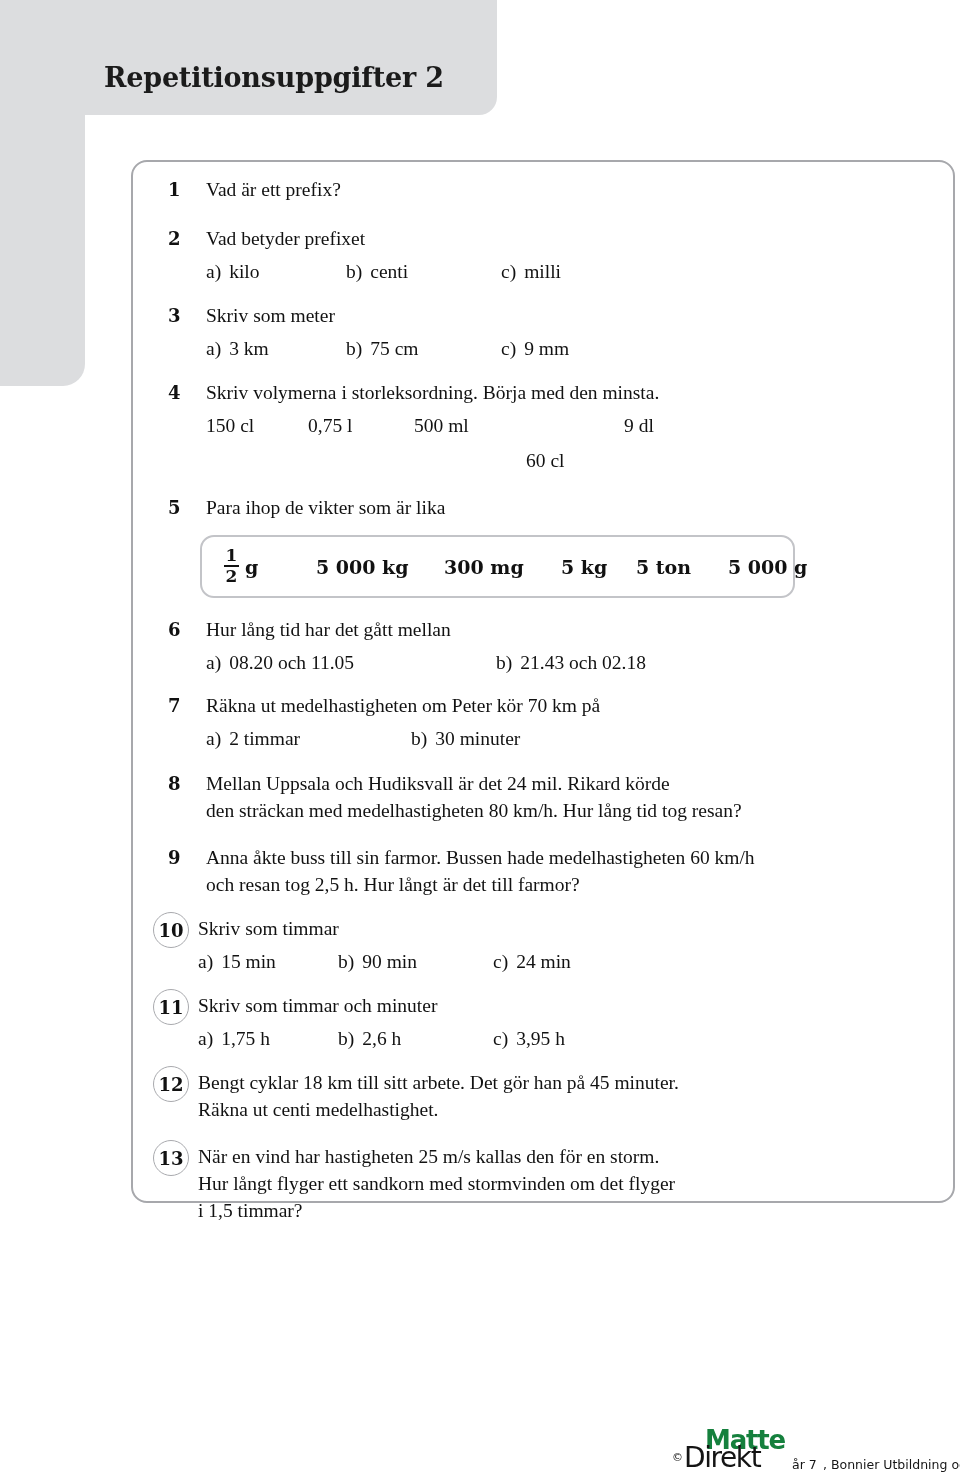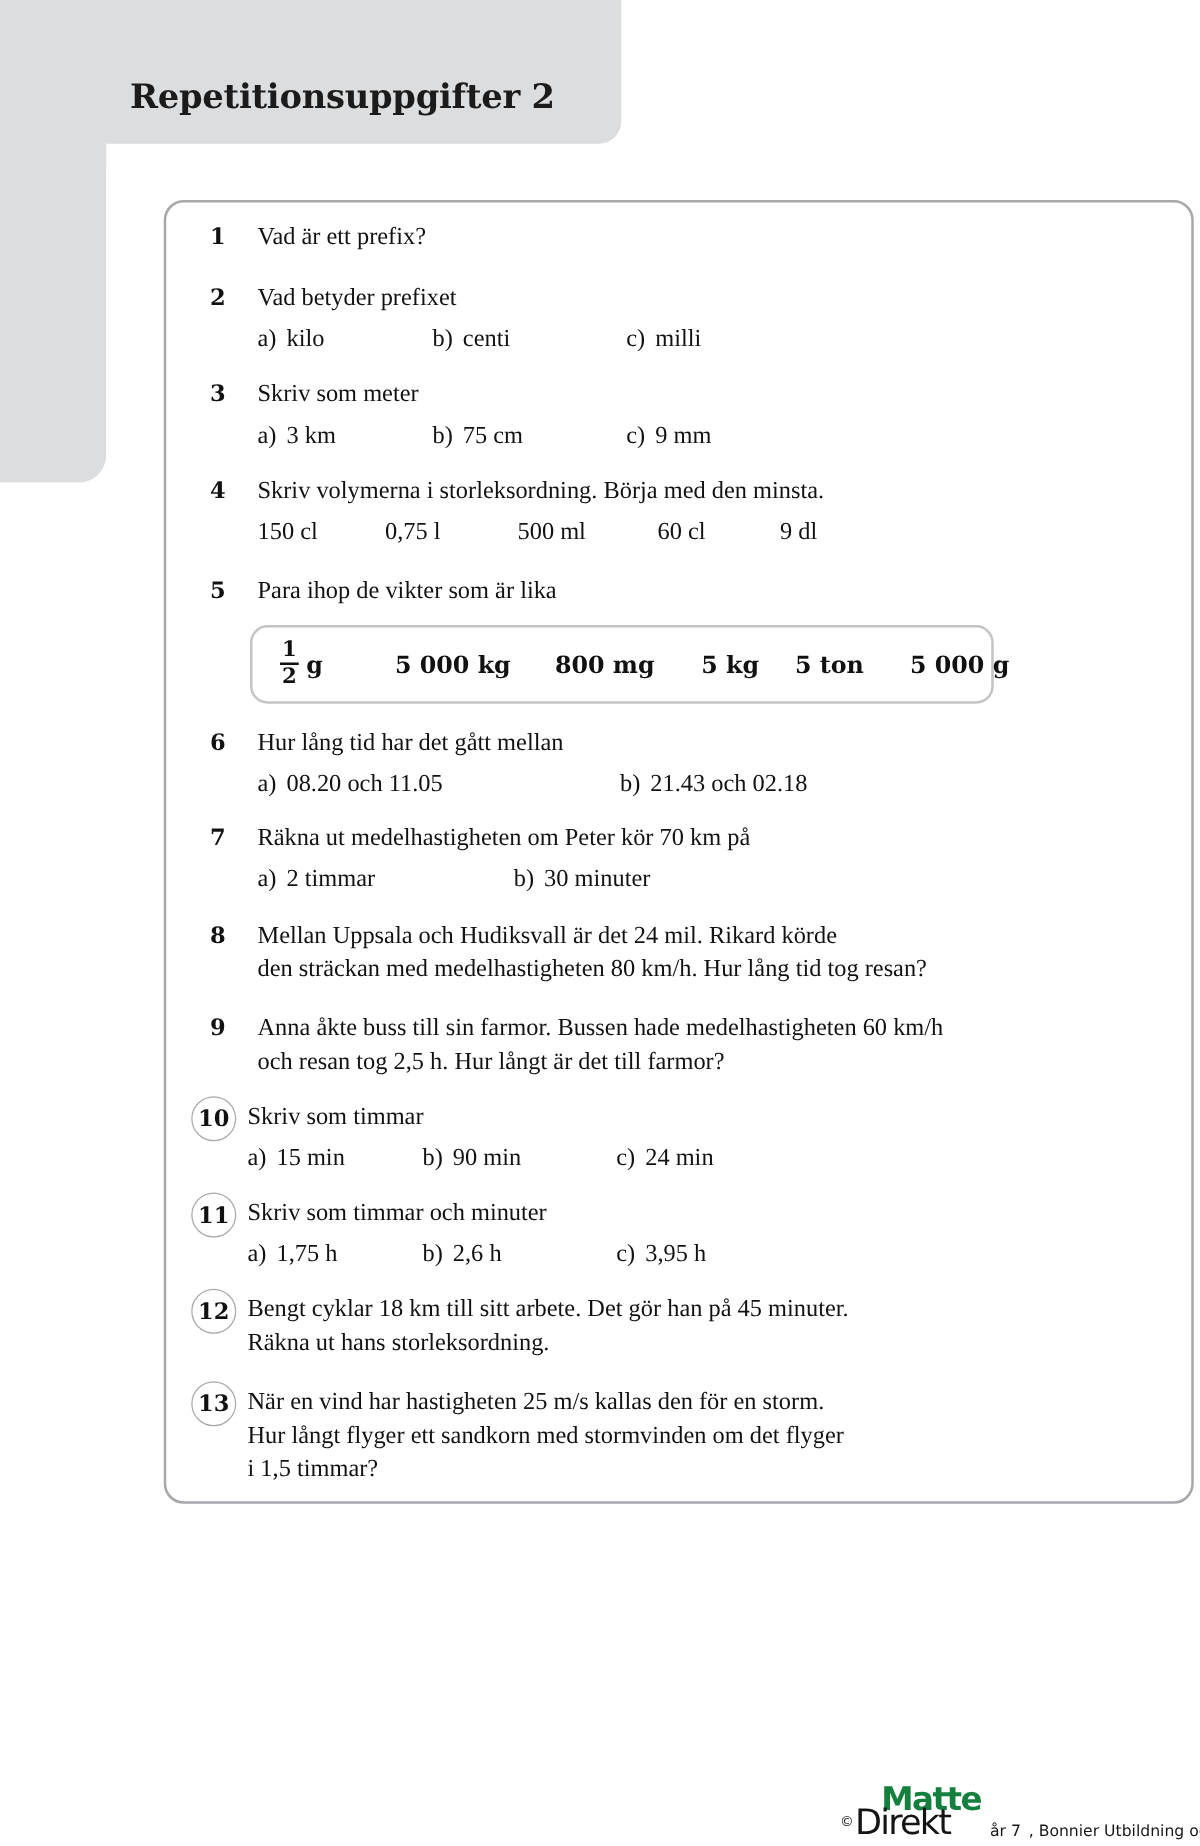--- a/index.html
+++ b/index.html
@@ -161,21 +161,21 @@
     color: #121212;
     margin-top: 6px;
     gap: 28px;
   }
   .values-row .v {
     white-space: nowrap;
   }
   .values-row .v0 { width: 74px; flex: 0 0 74px; }
   .values-row .v1 { width: 78px; flex: 0 0 78px; }
   .values-row .v2 { width: 84px; flex: 0 0 84px; }
-  .values-row .v3 { width: 70px; flex: 0 0 70px; }
+  .values-row .v3 { width: 70px; flex: 0 0 70px; margin-top: 35px; }
   .values-row .v4 { width: 60px; flex: 0 0 60px; }
 
   
   #ex-1 { margin-bottom: 22px; }
   #ex-2 { margin-bottom: 17px; }
   #ex-3 { margin-bottom: 17px; }
   #ex-4 { margin-bottom: 20px; }
   #ex-5 { margin-bottom: 18px; }
   #ex-6 { margin-bottom: 16px; }
   #ex-7 { margin-bottom: 18px; }
@@ -390,21 +390,21 @@
     <div id="weights-box">
       <span class="weight-item w0">
         <span class="frac">
           <span class="num">1</span>
           <span class="bar"></span>
           <span class="den">2</span>
         </span>
         <span>g</span>
       </span>
       <span class="weight-item w1">5 000 kg</span>
-      <span class="weight-item w2">800 mg</span>
+      <span class="weight-item w2">300 mg</span>
       <span class="weight-item w3">5 kg</span>
       <span class="weight-item w4">5 ton</span>
       <span class="weight-item w5">5 000 g</span>
     </div>
   </div>
 
   <div class="exercise" id="ex-6">
     <div class="ex-head">
       <div class="ex-num">6</div>
       <div class="ex-body">
@@ -515,21 +515,21 @@
   </div>
 
   <div class="exercise" id="ex-12">
     <div class="ex-head">
       <div class="ex-num circled">
         <span class="circle"></span>
         <span class="numtext">12</span>
       </div>
       <div class="ex-body">
         <div class="ex-text">Bengt cyklar 18 km till sitt arbete. Det gör han på 45 minuter.</div>
-        <div class="ex-text l2">Räkna ut hans storleksordning.</div>
+        <div class="ex-text l2">Räkna ut centi medelhastighet.</div>
       </div>
     </div>
   </div>
 
   <div class="exercise" id="ex-13">
     <div class="ex-head">
       <div class="ex-num circled">
         <span class="circle"></span>
         <span class="numtext">13</span>
       </div>

